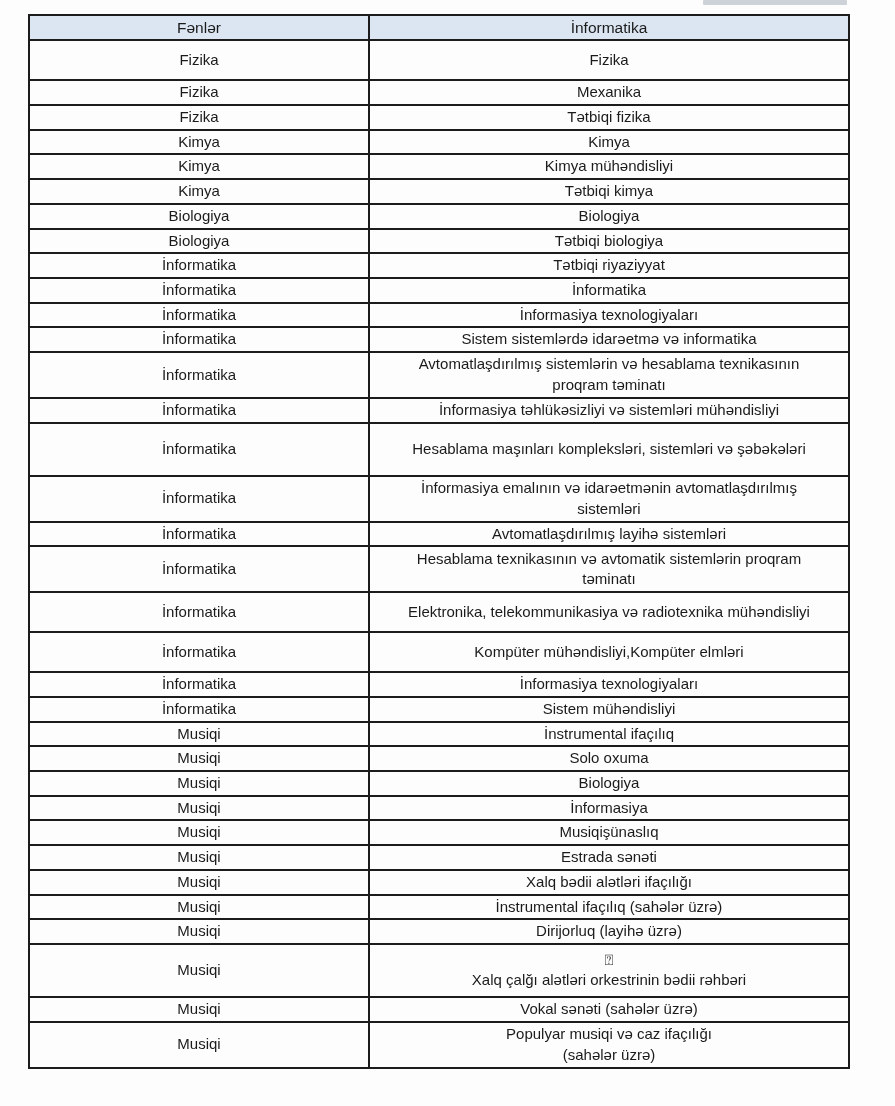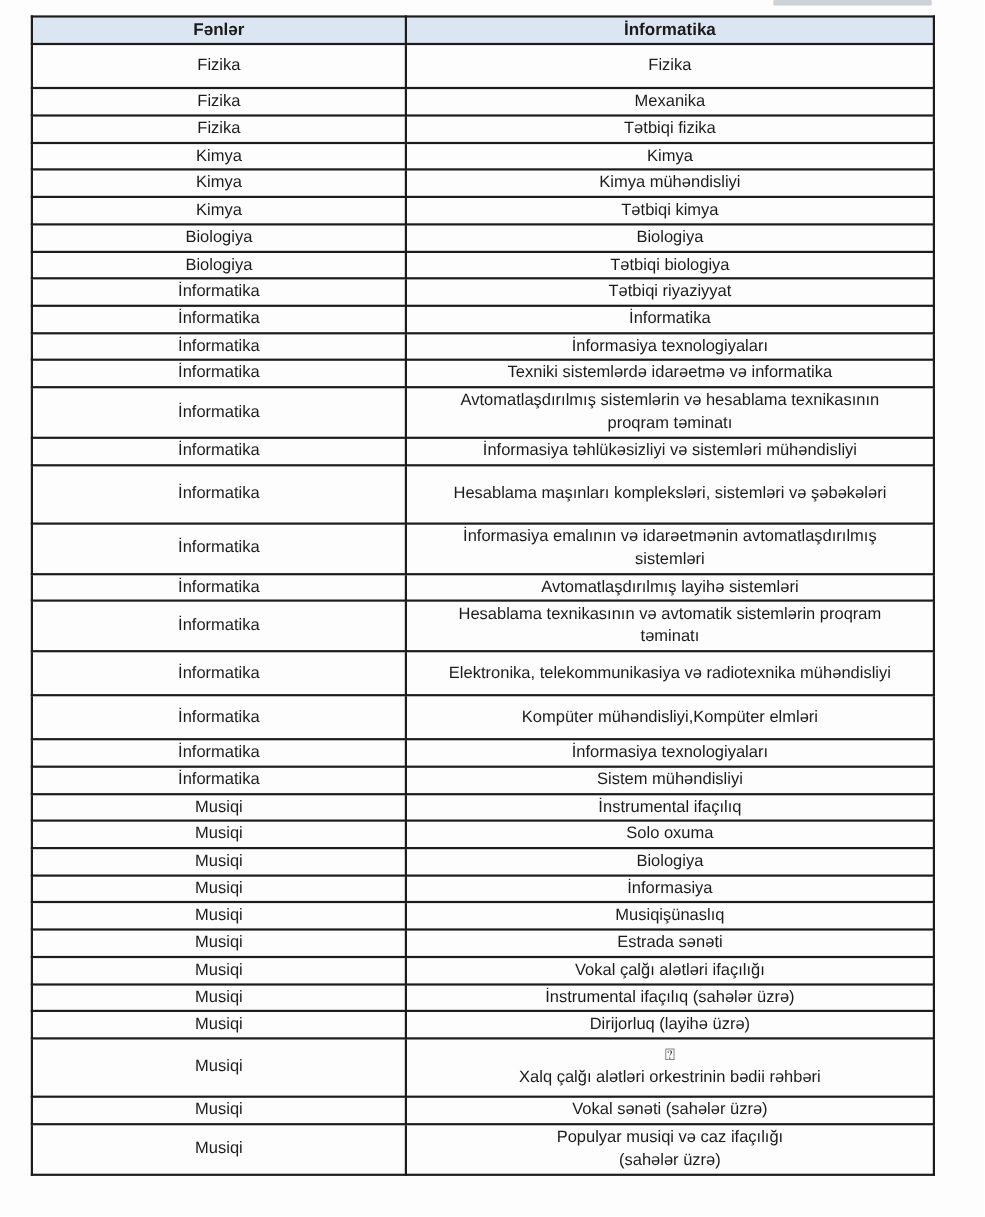--- a/index.html
+++ b/index.html
@@ -48,21 +48,21 @@
   .doc-table td{
     border:2px solid var(--border-color);
     text-align:center;
     vertical-align:middle;
     padding:1px 6px;
     white-space:pre-line;
     overflow:hidden;
   }
   .doc-table th{
     background:var(--header-bg);
-    font-weight:bold;
+    font-weight:normal;
     font-size:15.5px;
     height:25px;
     padding:1px 4px;
   }
   tr.size-s  {height:23px;}
   tr.size-m  {height:46px;}
   tr.size-l  {height:40px;}
   tr.size-xl {height:53px;}
 </style>
 </head>
@@ -122,21 +122,21 @@
         <tr class="size-s">
           <td>İnformatika</td>
           <td>İnformatika</td>
         </tr>
         <tr class="size-s">
           <td>İnformatika</td>
           <td>İnformasiya texnologiyaları</td>
         </tr>
         <tr class="size-s">
           <td>İnformatika</td>
-          <td>Texniki sistemlərdə idarəetmə və informatika</td>
+          <td>Sistem sistemlərdə idarəetmə və informatika</td>
         </tr>
         <tr class="size-m">
           <td>İnformatika</td>
           <td>Avtomatlaşdırılmış sistemlərin və hesablama texnikasının
 proqram təminatı</td>
         </tr>
         <tr class="size-s">
           <td>İnformatika</td>
           <td>İnformasiya təhlükəsizliyi və sistemləri mühəndisliyi</td>
         </tr>
@@ -193,21 +193,21 @@
         <tr class="size-s">
           <td>Musiqi</td>
           <td>Musiqişünaslıq</td>
         </tr>
         <tr class="size-s">
           <td>Musiqi</td>
           <td>Estrada sənəti</td>
         </tr>
         <tr class="size-s">
           <td>Musiqi</td>
-          <td>Vokal çalğı alətləri ifaçılığı</td>
+          <td>Xalq bədii alətləri ifaçılığı</td>
         </tr>
         <tr class="size-s">
           <td>Musiqi</td>
           <td>İnstrumental ifaçılıq (sahələr üzrə)</td>
         </tr>
         <tr class="size-s">
           <td>Musiqi</td>
           <td>Dirijorluq (layihə üzrə)</td>
         </tr>
         <tr class="size-xl">

